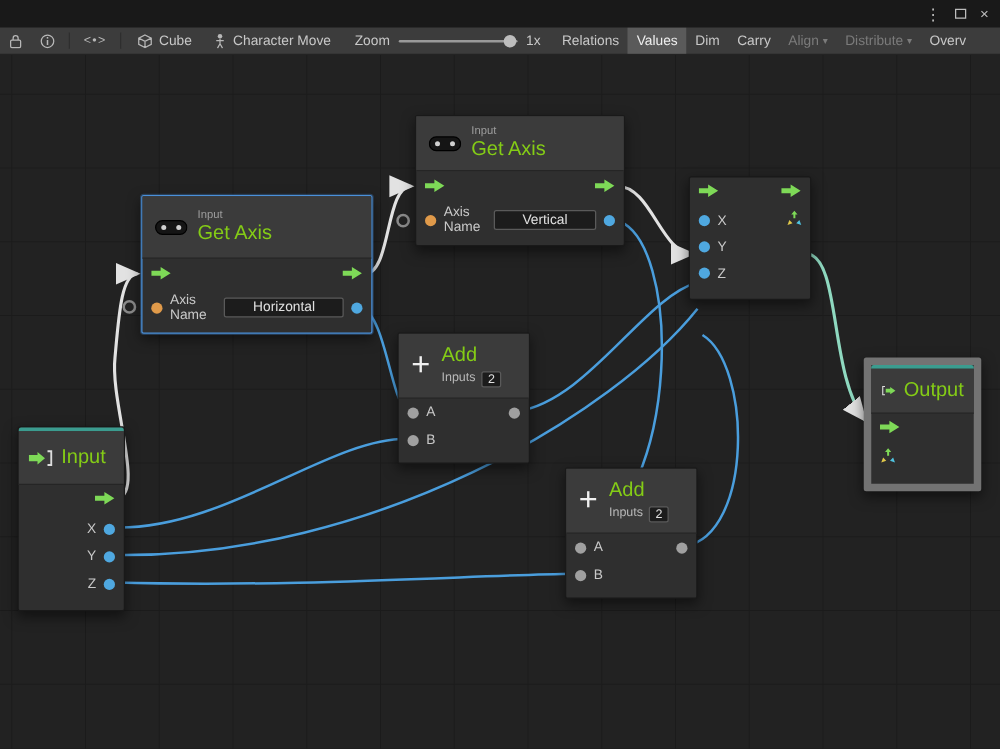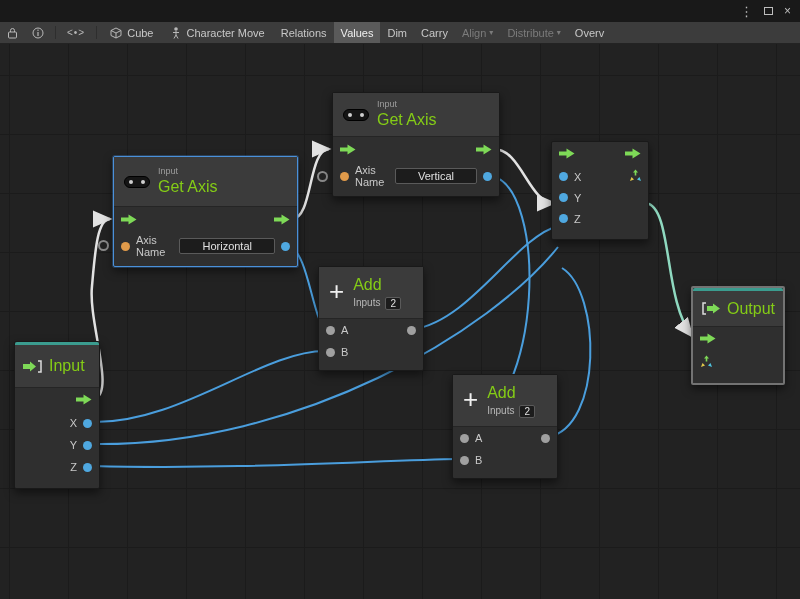--- a/index.html
+++ b/index.html
@@ -88,21 +88,21 @@
   .v3-body { padding-bottom: 10px; }
   .axis-r { position: absolute; right: 6px; top: 50%; transform: translateY(-50%); }
   
   #node-in { left: 14px; top: 341px; width: 86px; }
   #node-in .nhead { height: 43px; padding: 0 8px; gap: 6px; }
   .in-flow { height: 24px; }
   .in-row { height: 22px; }
   .in-lbl { position: absolute; right: 22px; font-size: 11px; color: #C9C9C9; }
   .in-body { padding-bottom: 10px; }
   
-  #node-out { left: 691px; top: 286px; width: 94px; border: 2px solid #737373; }
+  #node-out { left: 691px; top: 286px; width: 94px; border: 6px solid #737373; }
   #node-out .nhead { height: 36px; padding: 0 8px; gap: 6px; }
   .out-row { height: 24px; }
   .out-body { padding-bottom: 8px; }
   .icon-l { position: absolute; left: 7px; top: 50%; transform: translateY(-50%); }
   
   #hollow-v { left: 317px; top: 171px; }
   #hollow-h { left: 98px; top: 240px; }
 </style>
 </head>
 <body>
@@ -139,20 +139,27 @@
       <path d="M6 1 L11 3.5 V8.5 L6 11 L1 8.5 V3.5 Z M1 3.5 L6 6 L11 3.5 M6 6 V11" stroke="#B8B8B8" fill="none"></path>
     </svg>
     <span>Cube</span>
   </span>
   <span class="titem">
     <svg width="10" height="12" viewBox="0 0 10 12">
       <circle cx="5" cy="2" r="1.8" fill="#B8B8B8"></circle>
       <path d="M5 4 V8 M2 5.5 H8 M5 8 L3 11.5 M5 8 L7 11.5" stroke="#B8B8B8" fill="none"></path>
     </svg>
     <span>Character Move</span>
+  </span>
+  <span class="zoomwrap">
+    <span>Zoom</span>
+    <span class="slider-track">
+      <span class="slider-handle"></span>
+    </span>
+    <span>1x</span>
   </span>
   <span class="tbtn">
     <span>Relations</span>
   </span>
   <span class="tbtn active">
     <span>Values</span>
   </span>
   <span class="tbtn">
     <span>Dim</span>
   </span>

